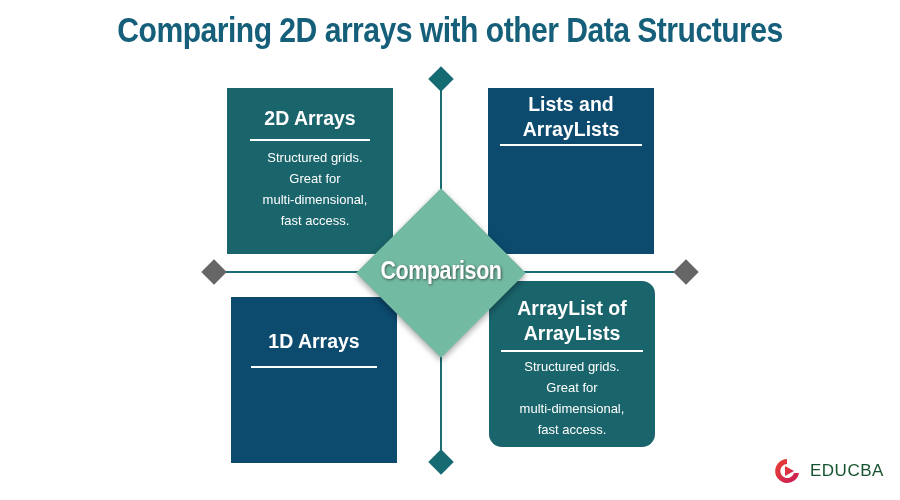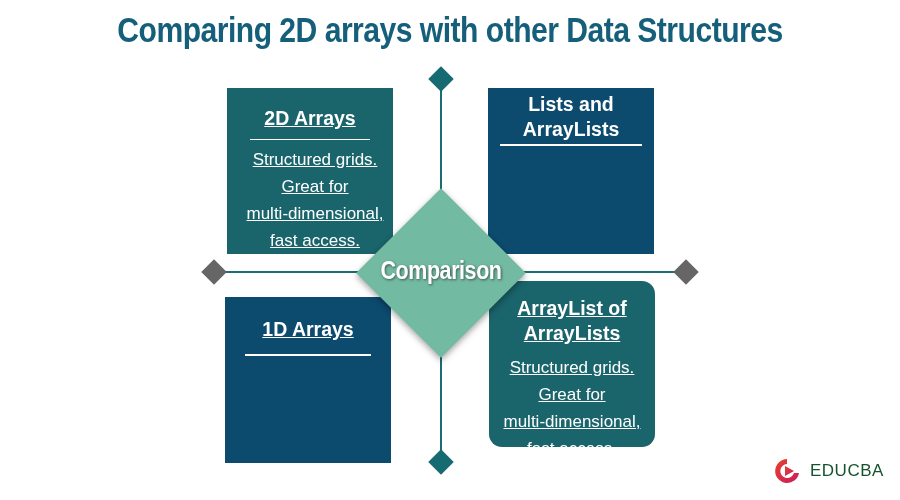--- a/index.html
+++ b/index.html
@@ -28,32 +28,32 @@
       position: absolute; width: 18px; height: 18px; transform: rotate(45deg);
     }
     .end-diamond.teal { background: #166a72; }
     .end-diamond.gray { background: #666666; }
 
     .card {
       position: absolute; width: 166px; height: 166px; color: #ffffff;
       text-align: center;
       display: flex; flex-direction: column; align-items: center;
     }
-    .card.teal { background: #1a646b; text-decoration: underline; }
+    .card.teal { background: #1a646b; }
     .card.gray { background: #0c4a6e; }
 
     .card-title {
       font-weight: bold; font-size: 19.5px; line-height: 25px;
       width: 100%;
     }
     .card-divider {
       height: 2px; background: #ffffff;
     }
     .card-body {
-      font-size: 17px; line-height: 27px; white-space: pre-line;
+      font-size: 13px; line-height: 21px; white-space: pre-line;
     }
 
     .center-diamond {
       position: absolute; left: 381px; top: 213px; width: 120px; height: 120px;
       background: #73baa3; transform: rotate(45deg);
       box-shadow: 2px 2px 6px rgba(0,0,0,0.35);
     }
     .center-label {
       position: absolute; left: 341px; top: 256px; width: 200px;
       text-align: center; color: #ffffff; font-weight: bold;
@@ -91,21 +91,21 @@
 multi-dimensional,
 fast access.</div>
 </div>
 
 <div class="card gray" style="left:488px; top:88px; padding-top:4px;">
   <div class="card-title" style="white-space:pre-line;">Lists and
 ArrayLists</div>
   <div class="card-divider" style="width:142px; margin:2px 0 4px;"></div>
 </div>
 
-<div class="card gray" style="left:225px; top:297px; padding-top:20px;text-decoration:underline;">
+<div class="card gray" style="left:231px; top:297px; padding-top:32px;">
   <div class="card-title">1D Arrays</div>
   <div class="card-divider" style="width:126px; margin:12px 0 8px;"></div>
 </div>
 
 <div class="card teal" style="left:489px; top:281px; padding-top:15px;border-radius:13px;">
   <div class="card-title" style="white-space:pre-line;">ArrayList of
 ArrayLists</div>
   <div class="card-divider" style="width:142px; margin:4px 0 4px;"></div>
   <div class="card-body">Structured grids.
 Great for

